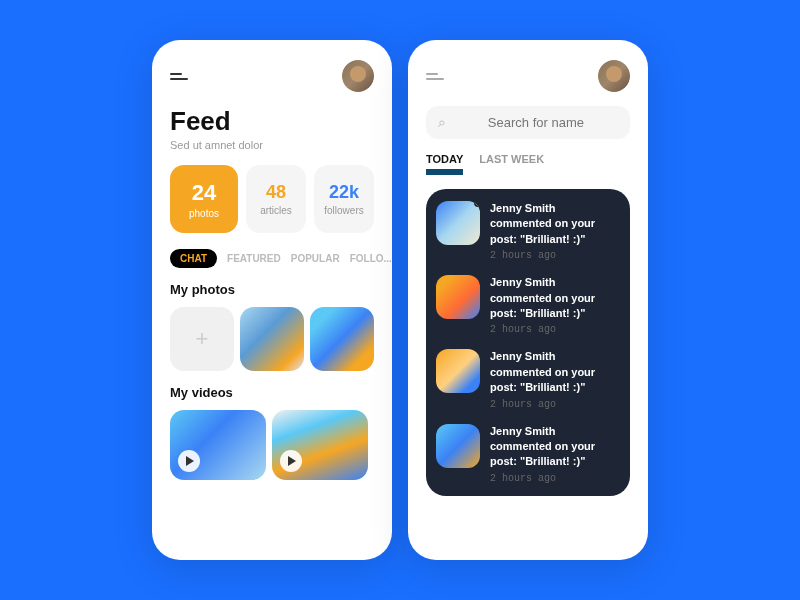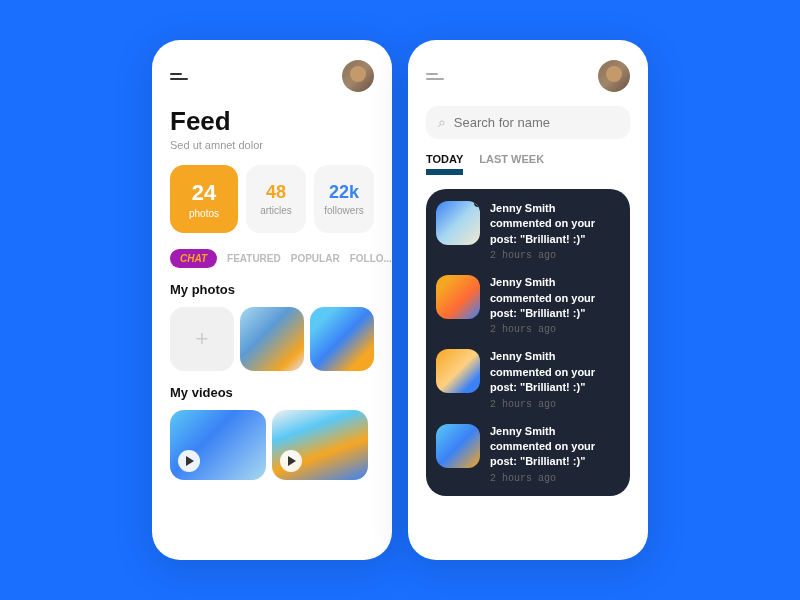--- a/index.html
+++ b/index.html
@@ -139,25 +139,24 @@
       align-items: center;
     }
     .tab {
       font-size: 10px;
       font-weight: 600;
       color: #bbb;
       cursor: pointer;
       padding: 4px 0;
     }
     .tab-active {
-      background: #a21caf;
+      background: #000000;
       color: #f5a623;
       border-radius: 20px;
       padding: 4px 10px;
-      font-style: italic;
     }
     .section-title {
       font-size: 13px;
       font-weight: 700;
       color: #111;
       margin-bottom: 10px;
     }
     .photos-grid {
       display: flex;
       gap: 6px;
@@ -261,20 +260,21 @@
       color: #bbb;
       font-size: 14px;
     }
     .search-input {
       border: none;
       background: transparent;
       font-size: 13px;
       color: #15803d;
       outline: none;
       width: 100%;
+      text-align: center;
     }
     .notif-tabs {
       display: flex;
       gap: 16px;
       margin-bottom: 14px;
     }
     .notif-tab {
       font-size: 11px;
       font-weight: 700;
       cursor: pointer;

